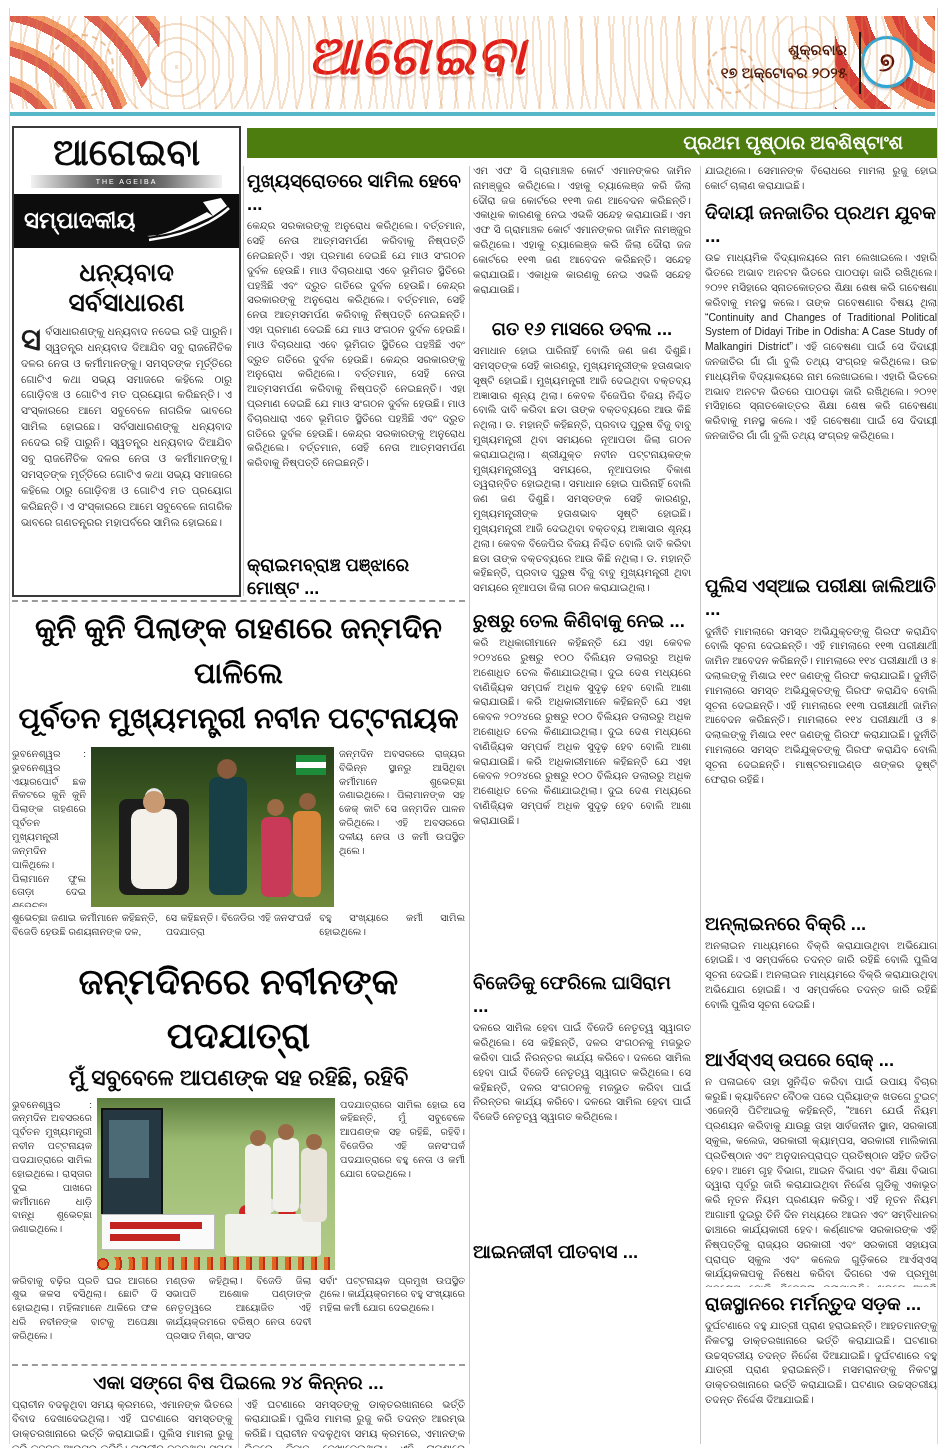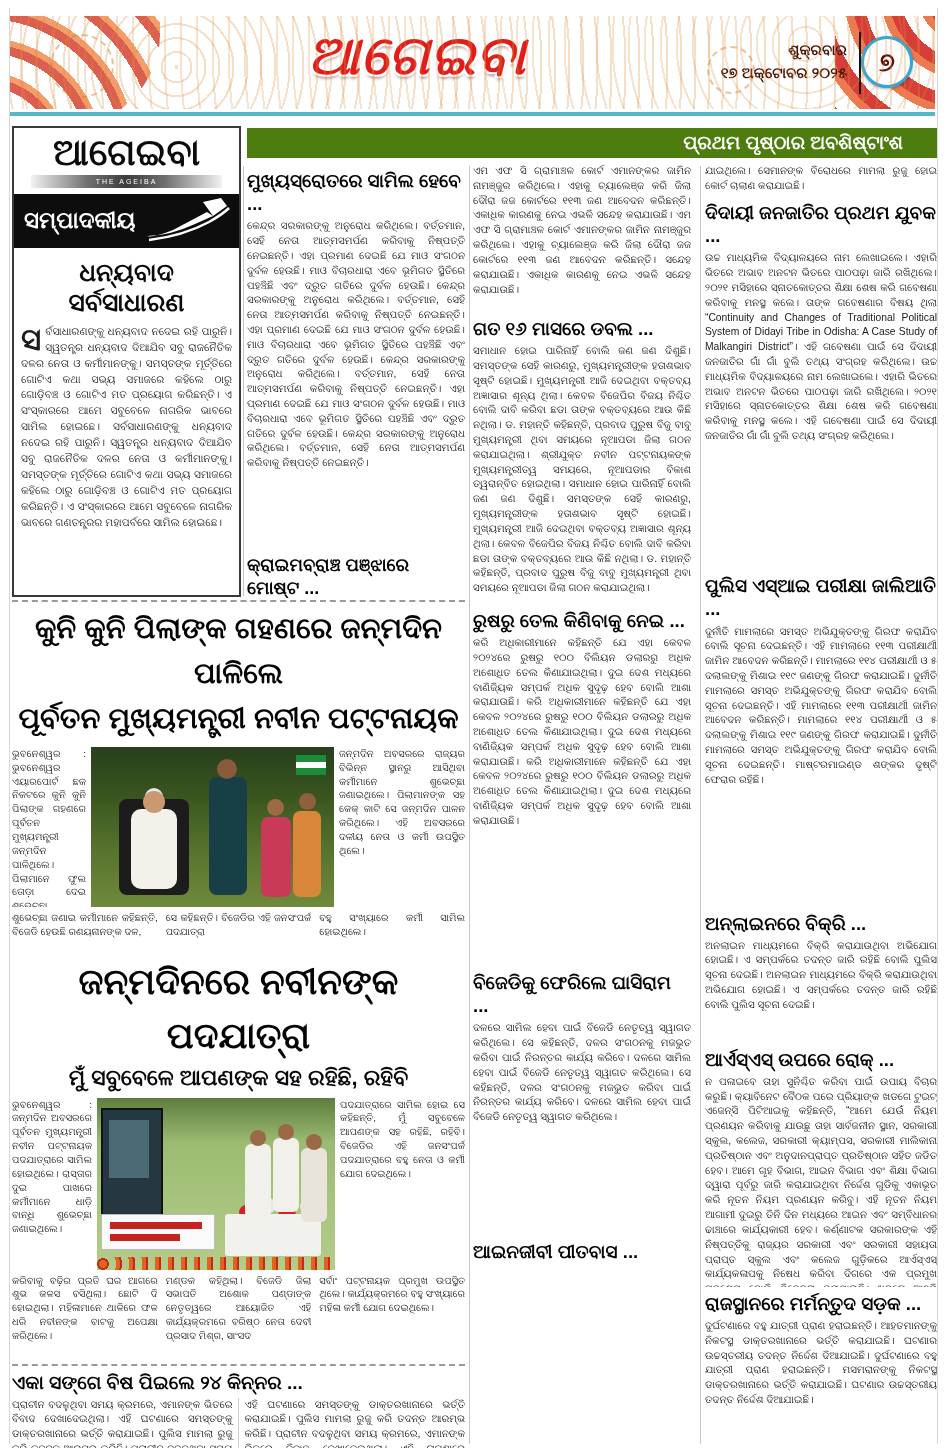--- a/index.html
+++ b/index.html
@@ -47,21 +47,21 @@
   .feature{position:absolute;left:12px;top:600px;width:453px;height:848px;display:flex;flex-direction:column;overflow:hidden;}
   .f-div{border-top:2px dashed #9a9a9a;flex:0 0 auto;}
   .f-h1{font-size:29px;font-weight:bold;text-align:center;line-height:1.55;color:#040404;padding:4px 0 6px;flex:0 0 auto;}
   .f-row{display:flex;gap:5px;flex:0 0 auto;overflow:hidden;}
   .strip{font-size:9.9px;line-height:1.4;text-align:justify;color:#222;overflow:hidden;}
   .photo{position:relative;overflow:hidden;flex:0 0 auto;}
   .caps{display:flex;gap:8px;flex:0 0 auto;overflow:hidden;padding-top:4px;}
   .caps .strip{flex:1 1 0;}
   .f-h2{font-size:36px;font-weight:bold;text-align:center;color:#040404;line-height:1.5;flex:0 0 auto;}
   .f-sub{font-size:22px;font-weight:bold;text-align:center;color:#0a0a0a;line-height:1.4;flex:0 0 auto;}
-  .k-h{font-size:19px;font-weight:bold;color:#050505;padding:6px 0 4px;flex:0 0 auto;}
+  .k-h{font-size:19px;font-weight:bold;color:#050505;padding:6px 0 4px;flex:0 0 auto;text-align:center;}
   .k-body{font-size:10.3px;line-height:1.44;text-align:justify;color:#202020;column-count:2;column-gap:12px;column-rule:1px solid #cfcfcf;overflow:hidden;flex:1 1 auto;}
 
   
   .ph1{background:linear-gradient(180deg,#273f1c 0%,#39551f 30%,#55712c 62%,#708a3c 100%);}
   .ph1 .chair{position:absolute;left:28px;top:52px;width:70px;height:96px;background:#1c1c1c;border-radius:8px;}
   .ph1 .naveen{position:absolute;left:40px;top:62px;width:46px;height:80px;background:#f3f1ea;border-radius:10px;}
   .ph1 .head1{position:absolute;left:52px;top:44px;width:22px;height:22px;background:#c99a72;border-radius:50%;box-shadow:0 -5px 0 -2px #e8e8e8;}
   .ph1 .man{position:absolute;left:118px;top:30px;width:38px;height:118px;background:#173f45;border-radius:8px;}
   .ph1 .head2{position:absolute;left:126px;top:12px;width:20px;height:20px;background:#8a5a3c;border-radius:50%;}
   .ph1 .kid1{position:absolute;left:170px;top:70px;width:30px;height:80px;background:#c93a58;border-radius:7px;}
@@ -131,21 +131,21 @@
     <span>ପ୍ରଥମ ପୃଷ୍ଠାର ଅବଶିଷ୍ଟାଂଶ</span>
   </div>
 
   <div class="col" style="left:247px;top:164px;width:218px;height:434px;">
     <div class="hl">ମୁଖ୍ୟସ୍ରୋତରେ ସାମିଲ ହେବେ ...</div>
     <div class="bt" style="height:330px;">କେନ୍ଦ୍ର ସରକାରଙ୍କୁ ଅନୁରୋଧ କରିଥିଲେ। ବର୍ତ୍ତମାନ, ସେହି ନେତା ଆତ୍ମସମର୍ପଣ କରିବାକୁ ନିଷ୍ପତ୍ତି ନେଇଛନ୍ତି। ଏହା ପ୍ରମାଣ ଦେଇଛି ଯେ ମାଓ ସଂଗଠନ ଦୁର୍ବଳ ହେଉଛି। ମାଓ ବିଚାରଧାରା ଏବେ ଭୂମିଗତ ସ୍ଥିତିରେ ପହଞ୍ଚିଛି ଏବଂ ଦ୍ରୁତ ଗତିରେ ଦୁର୍ବଳ ହେଉଛି। କେନ୍ଦ୍ର ସରକାରଙ୍କୁ ଅନୁରୋଧ କରିଥିଲେ। ବର୍ତ୍ତମାନ, ସେହି ନେତା ଆତ୍ମସମର୍ପଣ କରିବାକୁ ନିଷ୍ପତ୍ତି ନେଇଛନ୍ତି। ଏହା ପ୍ରମାଣ ଦେଇଛି ଯେ ମାଓ ସଂଗଠନ ଦୁର୍ବଳ ହେଉଛି। ମାଓ ବିଚାରଧାରା ଏବେ ଭୂମିଗତ ସ୍ଥିତିରେ ପହଞ୍ଚିଛି ଏବଂ ଦ୍ରୁତ ଗତିରେ ଦୁର୍ବଳ ହେଉଛି। କେନ୍ଦ୍ର ସରକାରଙ୍କୁ ଅନୁରୋଧ କରିଥିଲେ। ବର୍ତ୍ତମାନ, ସେହି ନେତା ଆତ୍ମସମର୍ପଣ କରିବାକୁ ନିଷ୍ପତ୍ତି ନେଇଛନ୍ତି। ଏହା ପ୍ରମାଣ ଦେଇଛି ଯେ ମାଓ ସଂଗଠନ ଦୁର୍ବଳ ହେଉଛି। ମାଓ ବିଚାରଧାରା ଏବେ ଭୂମିଗତ ସ୍ଥିତିରେ ପହଞ୍ଚିଛି ଏବଂ ଦ୍ରୁତ ଗତିରେ ଦୁର୍ବଳ ହେଉଛି। କେନ୍ଦ୍ର ସରକାରଙ୍କୁ ଅନୁରୋଧ କରିଥିଲେ। ବର୍ତ୍ତମାନ, ସେହି ନେତା ଆତ୍ମସମର୍ପଣ କରିବାକୁ ନିଷ୍ପତ୍ତି ନେଇଛନ୍ତି।</div>
     <div class="hl hshort">କ୍ରାଇମବ୍ରାଞ୍ଚ ପଞ୍ଝାରେ ମୋଷ୍ଟ ...</div>
     <div class="bt grow">ଗିରଫ ୧୧୩ ପରୀକ୍ଷାର୍ଥୀ ଜାମିନ ଆବେଦନ କରିଛନ୍ତି। ମାମଲାରେ ୧୧୪ ପରୀକ୍ଷାର୍ଥୀ ଓ ୫ ଦଲାଲଙ୍କୁ ମିଶାଇ ୧୧୯ ଜଣଙ୍କୁ ଗିରଫ କରାଯାଇଛି। ସେ</div>
   </div>
 
-  <div class="col" style="left:473px;top:164px;width:218px;height:434px;">
+  <div class="col" style="left:473px;top:164px;width:218px;height:434px;align-items:center;">
     <div class="bt" style="height:148px;">ଏମ ଏଫ ସି ଗ୍ରାମାଞ୍ଚଳ କୋର୍ଟ ଏମାନଙ୍କର ଜାମିନ ନାମଞ୍ଜୁର କରିଥିଲେ। ଏହାକୁ ଚ୍ୟାଲେଞ୍ଜ କରି ଜିଲା ଦୌରା ଜଜ କୋର୍ଟରେ ୧୧୩ ଜଣ ଆବେଦନ କରିଛନ୍ତି। ଏକାଧିକ କାରଣକୁ ନେଇ ଏଭଳି ସନ୍ଦେହ କରାଯାଉଛି। ଏମ ଏଫ ସି ଗ୍ରାମାଞ୍ଚଳ କୋର୍ଟ ଏମାନଙ୍କର ଜାମିନ ନାମଞ୍ଜୁର କରିଥିଲେ। ଏହାକୁ ଚ୍ୟାଲେଞ୍ଜ କରି ଜିଲା ଦୌରା ଜଜ କୋର୍ଟରେ ୧୧୩ ଜଣ ଆବେଦନ କରିଛନ୍ତି। ସନ୍ଦେହ କରାଯାଉଛି। ଏକାଧିକ କାରଣକୁ ନେଇ ଏଭଳି ସନ୍ଦେହ କରାଯାଉଛି।</div>
     <div class="hl">ଗତ ୧୬ ମାସରେ ଡବଲ ...</div>
     <div class="bt grow">ସମାଧାନ ହୋଇ ପାରିନାହିଁ ବୋଲି ଜଣ ଜଣ ଦିଶୁଛି। ସମସ୍ତଙ୍କ ସେହି କାରଣରୁ, ମୁଖ୍ୟମନ୍ତ୍ରୀଙ୍କ ହତାଶଭାବ ସୃଷ୍ଟି ହୋଇଛି। ମୁଖ୍ୟମନ୍ତ୍ରୀ ଆଜି ଦେଇଥିବା ବକ୍ତବ୍ୟ ଅଜ୍ଞାସାର ଶୂନ୍ୟ ଥିଲା। କେବଳ ବିଜେପିର ବିଜୟ ନିଶ୍ଚିତ ବୋଲି ଦାବି କରିବା ଛଡା ତାଙ୍କ ବକ୍ତବ୍ୟରେ ଆଉ କିଛି ନଥିଲା। ଡ. ମହାନ୍ତି କହିଛନ୍ତି, ପ୍ରବାଦ ପୁରୁଷ ବିଜୁ ବାବୁ ମୁଖ୍ୟମନ୍ତ୍ରୀ ଥିବା ସମୟରେ ନୂଆପଡା ଜିଲା ଗଠନ କରାଯାଇଥିଲା। ଶ୍ରୀଯୁକ୍ତ ନବୀନ ପଟ୍ଟନାୟକଙ୍କ ମୁଖ୍ୟମନ୍ତ୍ରୀତ୍ୱ ସମୟରେ, ନୂଆପଡାର ବିକାଶ ତ୍ୱରାନ୍ବିତ ହୋଇଥିଲା। ସମାଧାନ ହୋଇ ପାରିନାହିଁ ବୋଲି ଜଣ ଜଣ ଦିଶୁଛି। ସମସ୍ତଙ୍କ ସେହି କାରଣରୁ, ମୁଖ୍ୟମନ୍ତ୍ରୀଙ୍କ ହତାଶଭାବ ସୃଷ୍ଟି ହୋଇଛି। ମୁଖ୍ୟମନ୍ତ୍ରୀ ଆଜି ଦେଇଥିବା ବକ୍ତବ୍ୟ ଅଜ୍ଞାସାର ଶୂନ୍ୟ ଥିଲା। କେବଳ ବିଜେପିର ବିଜୟ ନିଶ୍ଚିତ ବୋଲି ଦାବି କରିବା ଛଡା ତାଙ୍କ ବକ୍ତବ୍ୟରେ ଆଉ କିଛି ନଥିଲା। ଡ. ମହାନ୍ତି କହିଛନ୍ତି, ପ୍ରବାଦ ପୁରୁଷ ବିଜୁ ବାବୁ ମୁଖ୍ୟମନ୍ତ୍ରୀ ଥିବା ସମୟରେ ନୂଆପଡା ଜିଲା ଗଠନ କରାଯାଇଥିଲା।</div>
   </div>
 
   <div class="col" style="left:705px;top:164px;width:232px;height:1281px;">
     <div class="bt" style="height:32px;">ଯାଇଥିଲେ। ସେମାନଙ୍କ ବିରୋଧରେ ମାମଲା ରୁଜୁ ହୋଇ କୋର୍ଟ ଚାଲାଣ କରାଯାଇଛି।</div>
     <div class="hl">ଦିଦାୟୀ ଜନଜାତିର ପ୍ରଥମ ଯୁବକ ...</div>
     <div class="bt" style="height:318px;">ଉଚ୍ଚ ମାଧ୍ୟମିକ ବିଦ୍ୟାଳୟରେ ନାମ ଲେଖାଇଲେ। ଏହାରି ଭିତରେ ଅଭାବ ଅନଟନ ଭିତରେ ପାଠପଢ଼ା ଜାରି ରଖିଥିଲେ। ୨୦୨୧ ମସିହାରେ ସ୍ନାତକୋତ୍ତର ଶିକ୍ଷା ଶେଷ କରି ଗବେଷଣା କରିବାକୁ ମନସ୍ଥ କଲେ। ତାଙ୍କ ଗବେଷଣାର ବିଷୟ ଥିଲା “Continuity and Changes of Traditional Political System of Didayi Tribe in Odisha: A Case Study of Malkangiri District”। ଏହି ଗବେଷଣା ପାଇଁ ସେ ଦିଦାୟୀ ଜନଜାତିର ଗାଁ ଗାଁ ବୁଲି ତଥ୍ୟ ସଂଗ୍ରହ କରିଥିଲେ। ଉଚ୍ଚ ମାଧ୍ୟମିକ ବିଦ୍ୟାଳୟରେ ନାମ ଲେଖାଇଲେ। ଏହାରି ଭିତରେ ଅଭାବ ଅନଟନ ଭିତରେ ପାଠପଢ଼ା ଜାରି ରଖିଥିଲେ। ୨୦୨୧ ମସିହାରେ ସ୍ନାତକୋତ୍ତର ଶିକ୍ଷା ଶେଷ କରି ଗବେଷଣା କରିବାକୁ ମନସ୍ଥ କଲେ। ଏହି ଗବେଷଣା ପାଇଁ ସେ ଦିଦାୟୀ ଜନଜାତିର ଗାଁ ଗାଁ ବୁଲି ତଥ୍ୟ ସଂଗ୍ରହ କରିଥିଲେ।</div>
     <div class="hl">ପୁଲିସ ଏସ୍ଆଇ ପରୀକ୍ଷା ଜାଲିଆତି ...</div>

